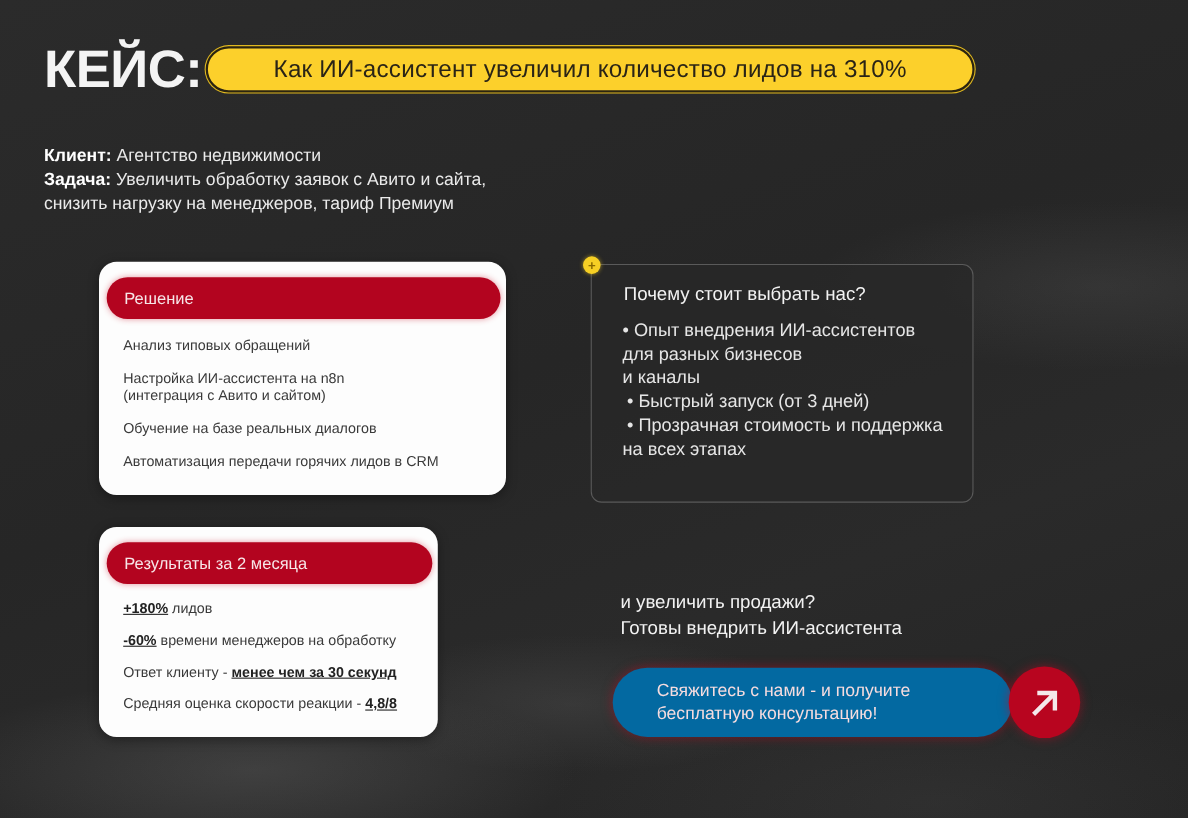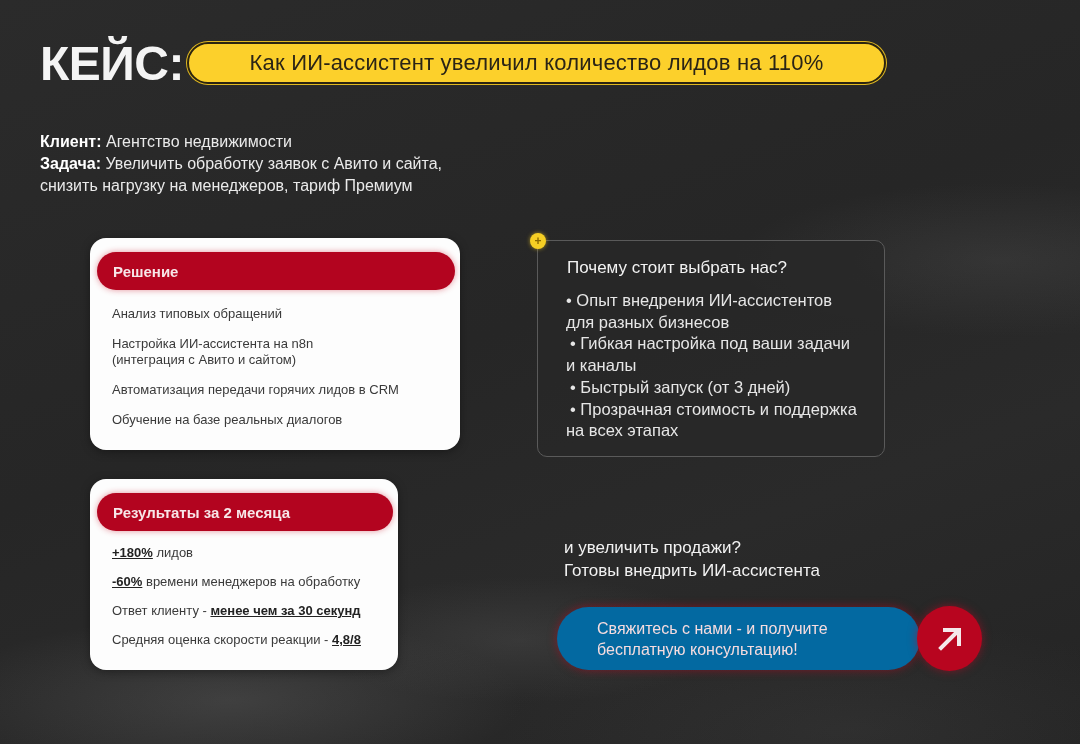--- a/index.html
+++ b/index.html
@@ -49,21 +49,21 @@
       box-shadow: 0 2px 10px rgba(0,0,0,0.35);
     }
     .card-pill {
       position: absolute;
       left: 7px; right: 5px; height: 38px;
       background: #b3041f;
       border-radius: 19px;
       box-shadow: 0 0 6px rgba(200,20,40,0.45);
       display: flex; align-items: center; padding-left: 16px;
     }
-    .card-pill span { color: #f7e6e8; font-size: 15px; font-weight: 700; }
+    .card-pill span { color: #f7e6e8; font-size: 15px; font-weight: 400; }
     .card-list {
       position: absolute; left: 22px; right: 12px;
       color: #3a3a3a; font-size: 13px; line-height: 16px;
     }
     .card-list .item { margin-bottom: 14px; }
     .card-list .item b { font-weight: 700; color: #222; text-decoration: underline; }
 
     .card-solution { left: 90px; top: 238px; width: 370px; height: 212px; }
     .card-solution .card-pill { top: 14px; }
     .card-solution .card-list { top: 68px; }
@@ -119,21 +119,21 @@
       box-shadow: 0 0 10px rgba(190,10,35,0.55);
       display: flex; align-items: center; justify-content: center;
       cursor: pointer;
     }
   </style>
 </head>
 <body>
 
 <div class="abs title-main">КЕЙС:</div>
 <div class="abs title-pill">
-  <span>Как ИИ-ассистент увеличил количество лидов на 110%</span>
+  <span>Как ИИ-ассистент увеличил количество лидов на 310%</span>
 </div>
 
 <div class="abs intro">
   <div>
     <b>Клиент:</b>
     <span>Агентство недвижимости</span>
   </div>
   <div>
     <b>Задача:</b>
     <span>Увеличить обработку заявок с Авито и сайта,</span>
@@ -147,24 +147,24 @@
   </div>
   <div class="card-list">
     <div class="item">
       <div>Анализ типовых обращений</div>
     </div>
     <div class="item">
       <div>Настройка ИИ-ассистента на n8n</div>
       <div>(интеграция с Авито и сайтом)</div>
     </div>
     <div class="item">
+      <div>Обучение на базе реальных диалогов</div>
+    </div>
+    <div class="item">
       <div>Автоматизация передачи горячих лидов в CRM</div>
-    </div>
-    <div class="item">
-      <div>Обучение на базе реальных диалогов</div>
     </div>
   </div>
 </div>
 
 <div class="abs card card-results">
   <div class="card-pill">
     <span>Результаты за 2 месяца</span>
   </div>
   <div class="card-list">
     <div class="item"><b>+180%</b><span> лидов</span></div>
@@ -172,21 +172,20 @@
     <div class="item"><span>Ответ клиенту - </span><b>менее чем за 30 секунд</b></div>
     <div class="item"><span>Средняя оценка скорости реакции - </span><b>4,8/8</b></div>
   </div>
 </div>
 
 <div class="abs why-card">
   <div class="why-title">Почему стоит выбрать нас?</div>
   <div class="why-list">
     <div>• Опыт внедрения ИИ-ассистентов</div>
     <div>для разных бизнесов</div>
-    <div class="sub"> • Гибкая настройка под ваши задачи</div>
     <div>и каналы</div>
     <div class="sub"> • Быстрый запуск (от 3 дней)</div>
     <div class="sub"> • Прозрачная стоимость и поддержка</div>
     <div>на всех этапах</div>
   </div>
 </div>
 <div class="abs why-dot">+</div>
 
 <div class="abs cta-question">
   <div>и увеличить продажи?</div>

